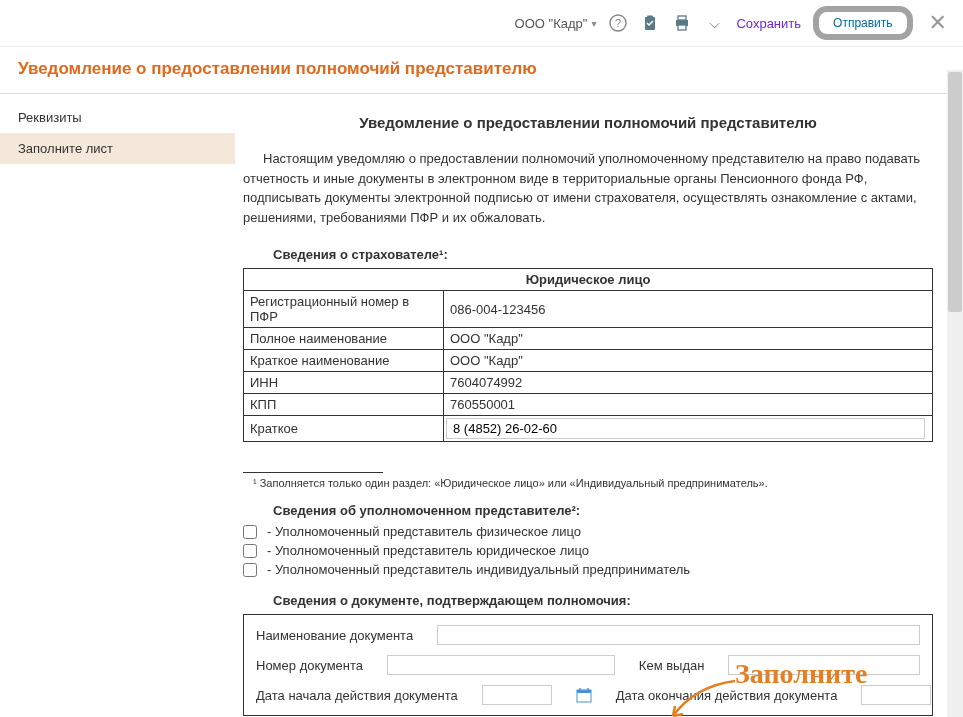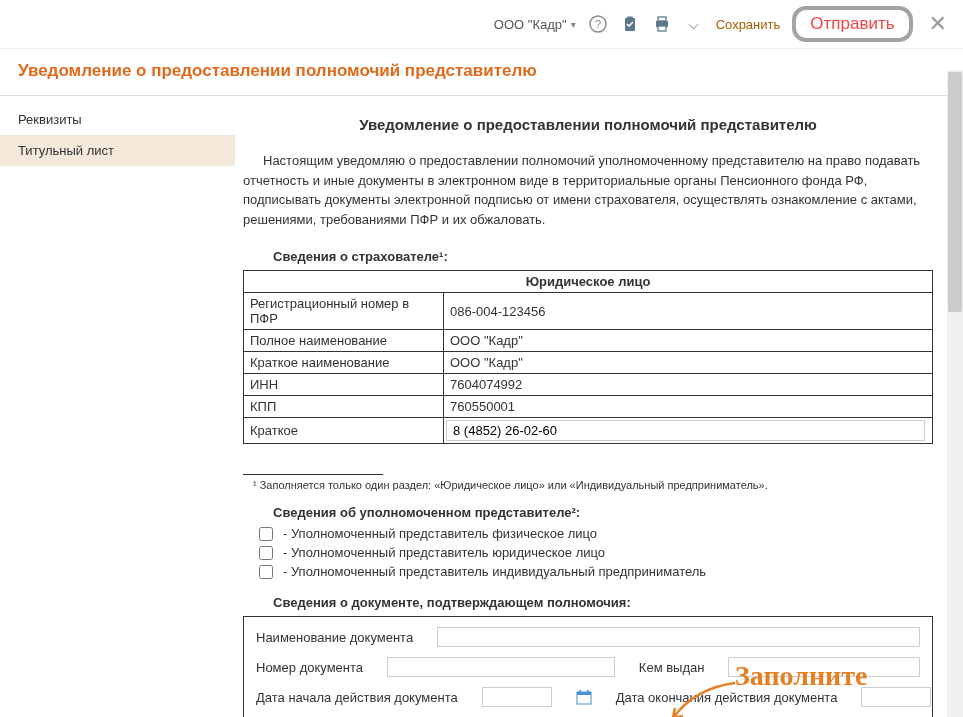--- a/index.html
+++ b/index.html
@@ -31,31 +31,31 @@
     }
     .toolbar .icon-btn {
       width: 20px;
       height: 20px;
       display: flex;
       align-items: center;
       justify-content: center;
       cursor: pointer;
     }
     .toolbar .save-link {
-      color: #a16207;
+      color: #6d28d9;
       cursor: pointer;
     }
     .toolbar .send-btn {
-      border: 4px solid #a3a3a3;
-      color: #ef4444;
+      border: 6px solid #a3a3a3;
+      color: #0369a1;
       background: #fff;
       padding: 4px 14px;
       border-radius: 14px;
       cursor: pointer;
-      font-size: 17px;
+      font-size: 12px;
     }
     .toolbar .close-x {
       color: #999;
       font-size: 22px;
       cursor: pointer;
       padding: 0 4px;
     }
     .page-title {
       color: #e06a1b;
       font-size: 17px;
@@ -137,21 +137,21 @@
     }
     .footnote {
       font-size: 11px;
       margin-left: 10px;
       margin-bottom: 14px;
     }
     .checkbox-row {
       display: flex;
       align-items: center;
       gap: 10px;
-      margin: 4px 16px;
+      margin: 4px 0;
     }
     .checkbox-row input[type="checkbox"] {
       width: 14px;
       height: 14px;
     }
     .doc-details {
       border: 1px solid #333;
       padding: 10px 12px;
       margin-top: 6px;
     }
@@ -250,21 +250,21 @@
 </div>
 
 <div class="page-title">Уведомление о предоставлении полномочий представителю</div>
 
 <div class="layout">
   <div class="sidebar">
     <div class="nav-item">
       <span>Реквизиты</span>
     </div>
     <div class="nav-item active">
-      <span>Титульный лист</span>
+      <span>Заполните лист</span>
     </div>
   </div>
 
   <div class="content">
     <div class="doc-title">Уведомление о предоставлении полномочий представителю</div>
     <p class="doc-paragraph">Настоящим уведомляю о предоставлении полномочий уполномоченному представителю на право подавать отчетность и иные документы в электронном виде в территориальные органы Пенсионного фонда РФ, подписывать документы электронной подписью от имени страхователя, осуществлять ознакомление с актами, решениями, требованиями ПФР и их обжаловать.</p>
 
     <div class="section-heading">Сведения о страхователе¹:</div>
 
     <table class="insurer-table">

